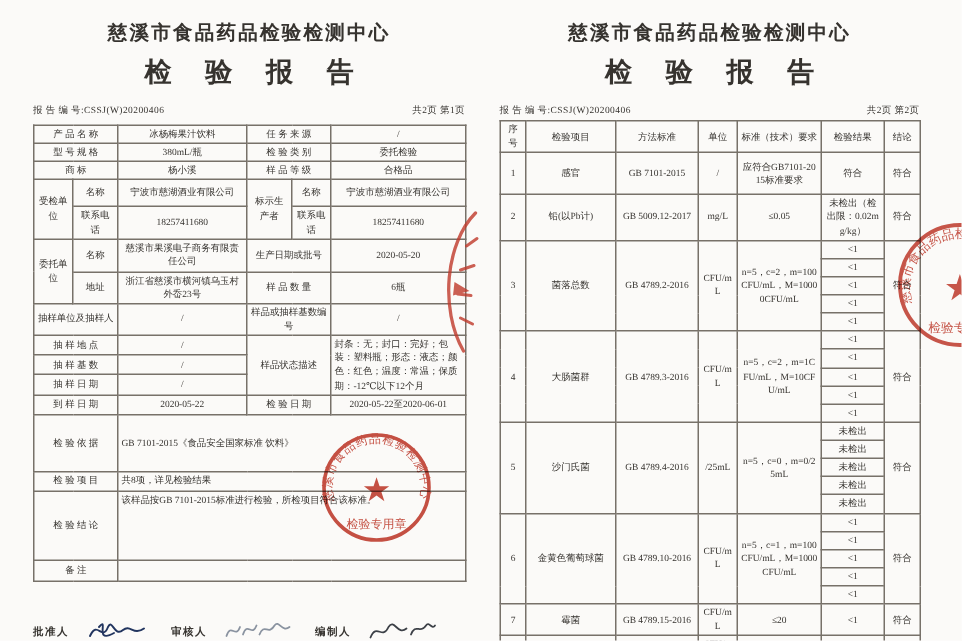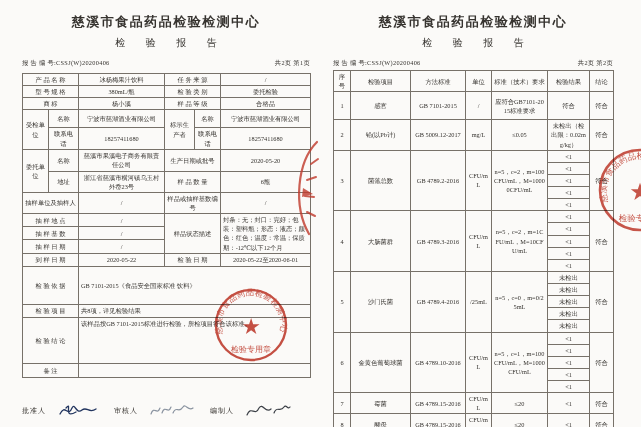--- a/index.html
+++ b/index.html
@@ -3,34 +3,34 @@
 <meta charset="utf-8">
 <style>
   *{box-sizing:border-box;}
   html,body{margin:0;padding:0;}
   body{width:641px;height:427px;position:relative;overflow:hidden;background:#fbfaf8;
        font-family:"Liberation Serif","DejaVu Serif",serif;color:#36332f;}
   .page{position:absolute;top:0;}
   #page1{left:22px;width:288px;}
   #page2{left:333px;width:280px;}
   .doc-title{text-align:center;font-weight:bold;font-size:13px;letter-spacing:1.5px;margin-top:13px;white-space:nowrap;}
-  .doc-sub{text-align:center;font-weight:normal;font-size:10px;letter-spacing:9px;text-indent:9px;margin-top:5px;white-space:nowrap;}
+  .doc-sub{text-align:center;font-weight:bold;font-size:18px;letter-spacing:9px;text-indent:9px;margin-top:5px;white-space:nowrap;}
   .meta{display:flex;justify-content:space-between;font-size:6.3px;margin-top:9px;letter-spacing:.3px;}
   table{border-collapse:collapse;table-layout:fixed;width:100%;}
   #page1 table{margin-top:5px;}
   #page2 table{margin-top:2px;}
   td{border:1px solid #777169;font-size:6.3px;text-align:center;vertical-align:middle;
      padding:1px 2px;line-height:1.45;word-break:break-all;overflow:hidden;}
   .left{text-align:left;}
   .top{vertical-align:top;}
   .h11{height:11px}.h13{height:13px}.h14{height:14px}.h15{height:15px}.h16{height:16px}
   .h18{height:18px}.h20{height:20px}.h22{height:22px}.h24{height:24px}.h28{height:28px}
   .h12s{height:12px}.h38{height:38px}.h46{height:46px}.h9s{height:9px}
   .sigrow{position:relative;margin-top:16px;height:34px;font-size:7px;display:flex;align-items:center;}
-  .sigrow .lbl{letter-spacing:1px;white-space:nowrap;}
+  .sigrow .lbl{letter-spacing:1px;white-space:nowrap;font-weight:bold;}
   .sig{margin:0 14px 0 10px;}
   .stamp{position:absolute;z-index:5;opacity:.88;mix-blend-mode:multiply;}
   #main-stamp{left:190px;top:286px;}
   #seal-left{position:absolute;left:291px;top:136px;z-index:5;opacity:.8;}
   #seal-right{position:absolute;left:598px;top:144px;z-index:5;opacity:.85;mix-blend-mode:multiply;}
 </style>
 </head>
 <body>
 
 <div class="page" id="page1">

